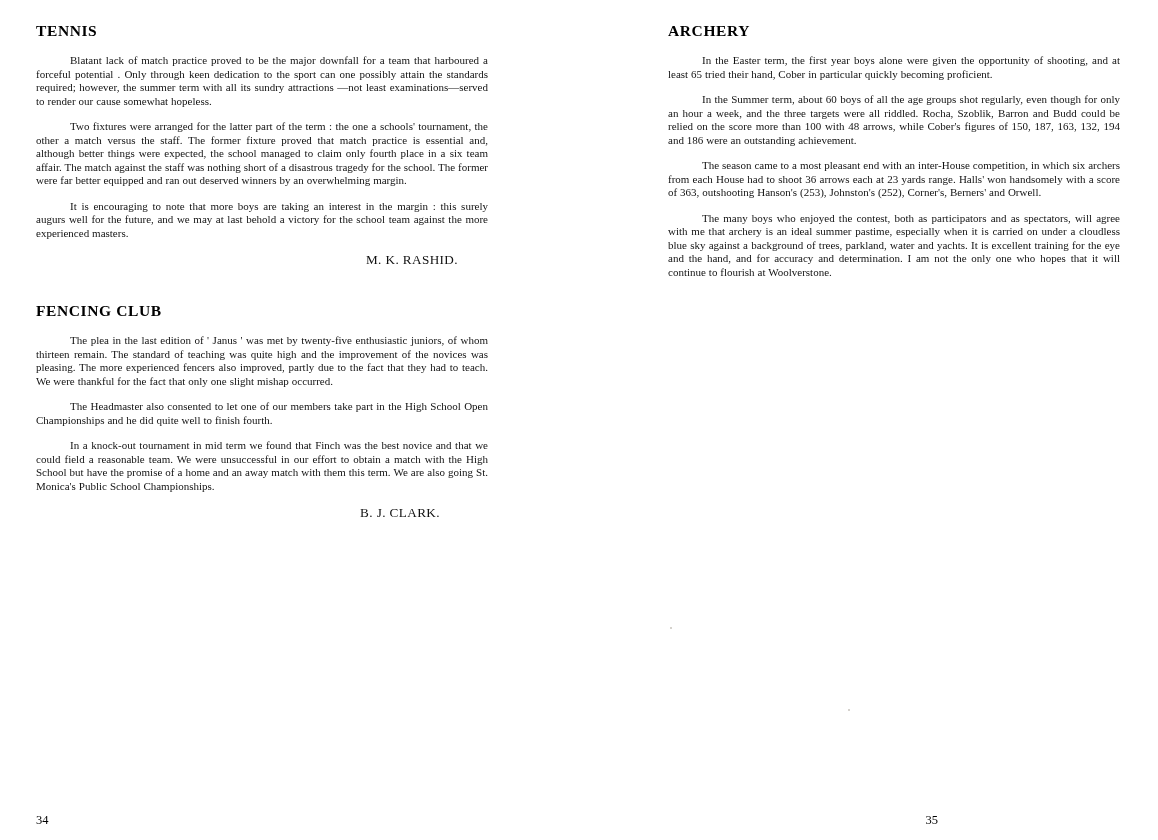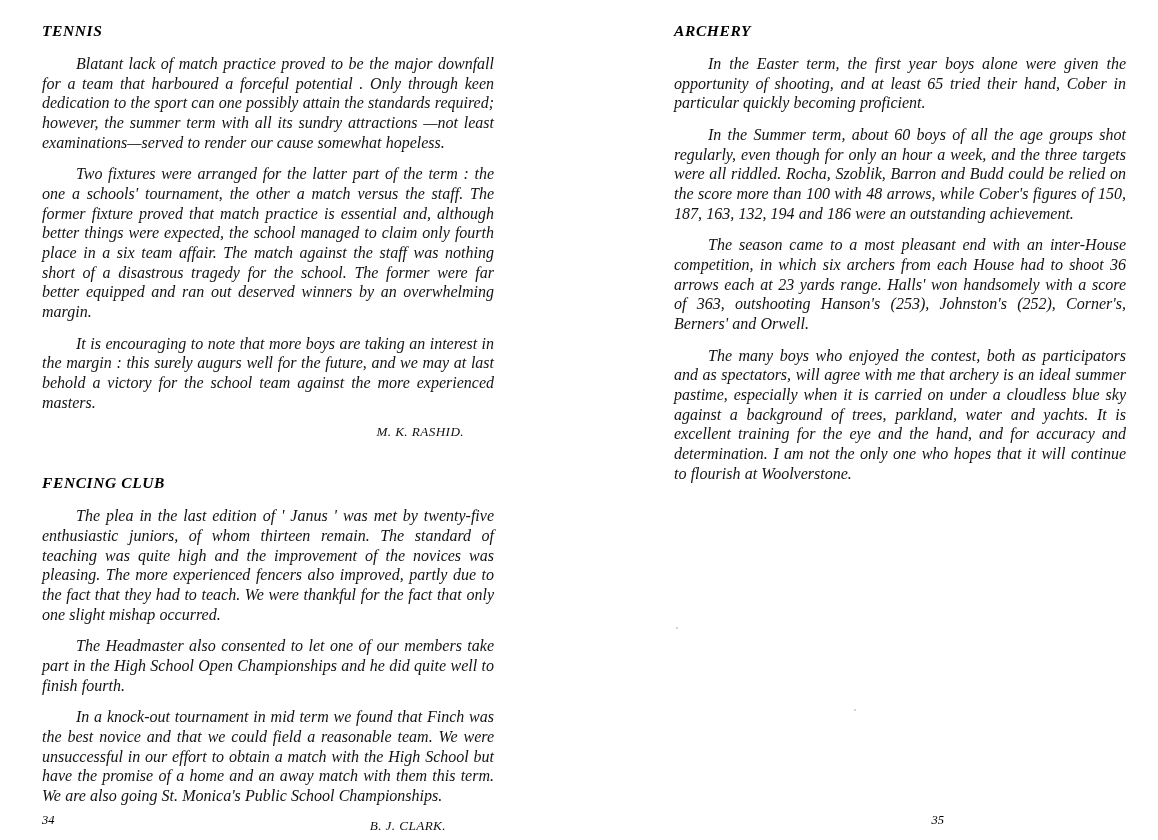--- a/index.html
+++ b/index.html
@@ -11,24 +11,23 @@
     width: 1158px;
     height: 840px;
     font-family: "Liberation Serif", serif;
     color: #1a1a1a;
     position: relative;
     overflow: hidden;
   }
   .page {
     position: absolute;
     top: 0;
-    left: 6px;
+    left: 0;
     width: 974px;
     height: 840px;
-    font-style: italic;
   }
   .col {
     position: absolute;
     top: 22px;
     width: 452px;
   }
   .col-left  { left: 36px; }
   .col-right { left: 668px; }
 
   h2.section-title {
@@ -37,21 +36,21 @@
     font-weight: bold;
     letter-spacing: 0.6px;
     margin: 0 0 14px 0;
     color: #000;
   }
   .section + .section {
     margin-top: 34px;
   }
   p.para {
     margin: 0 0 12px 0;
-    font-size: 16px;
+    font-size: 11px;
     line-height: 1.23;
     text-align: justify;
     text-indent: 34px;
     word-spacing: 0.2px;
     color: #121212;
   }
   p.para:last-child { margin-bottom: 0; }
   .signature {
     margin: 10px 0 8px 0;
     font-size: 13.2px;

